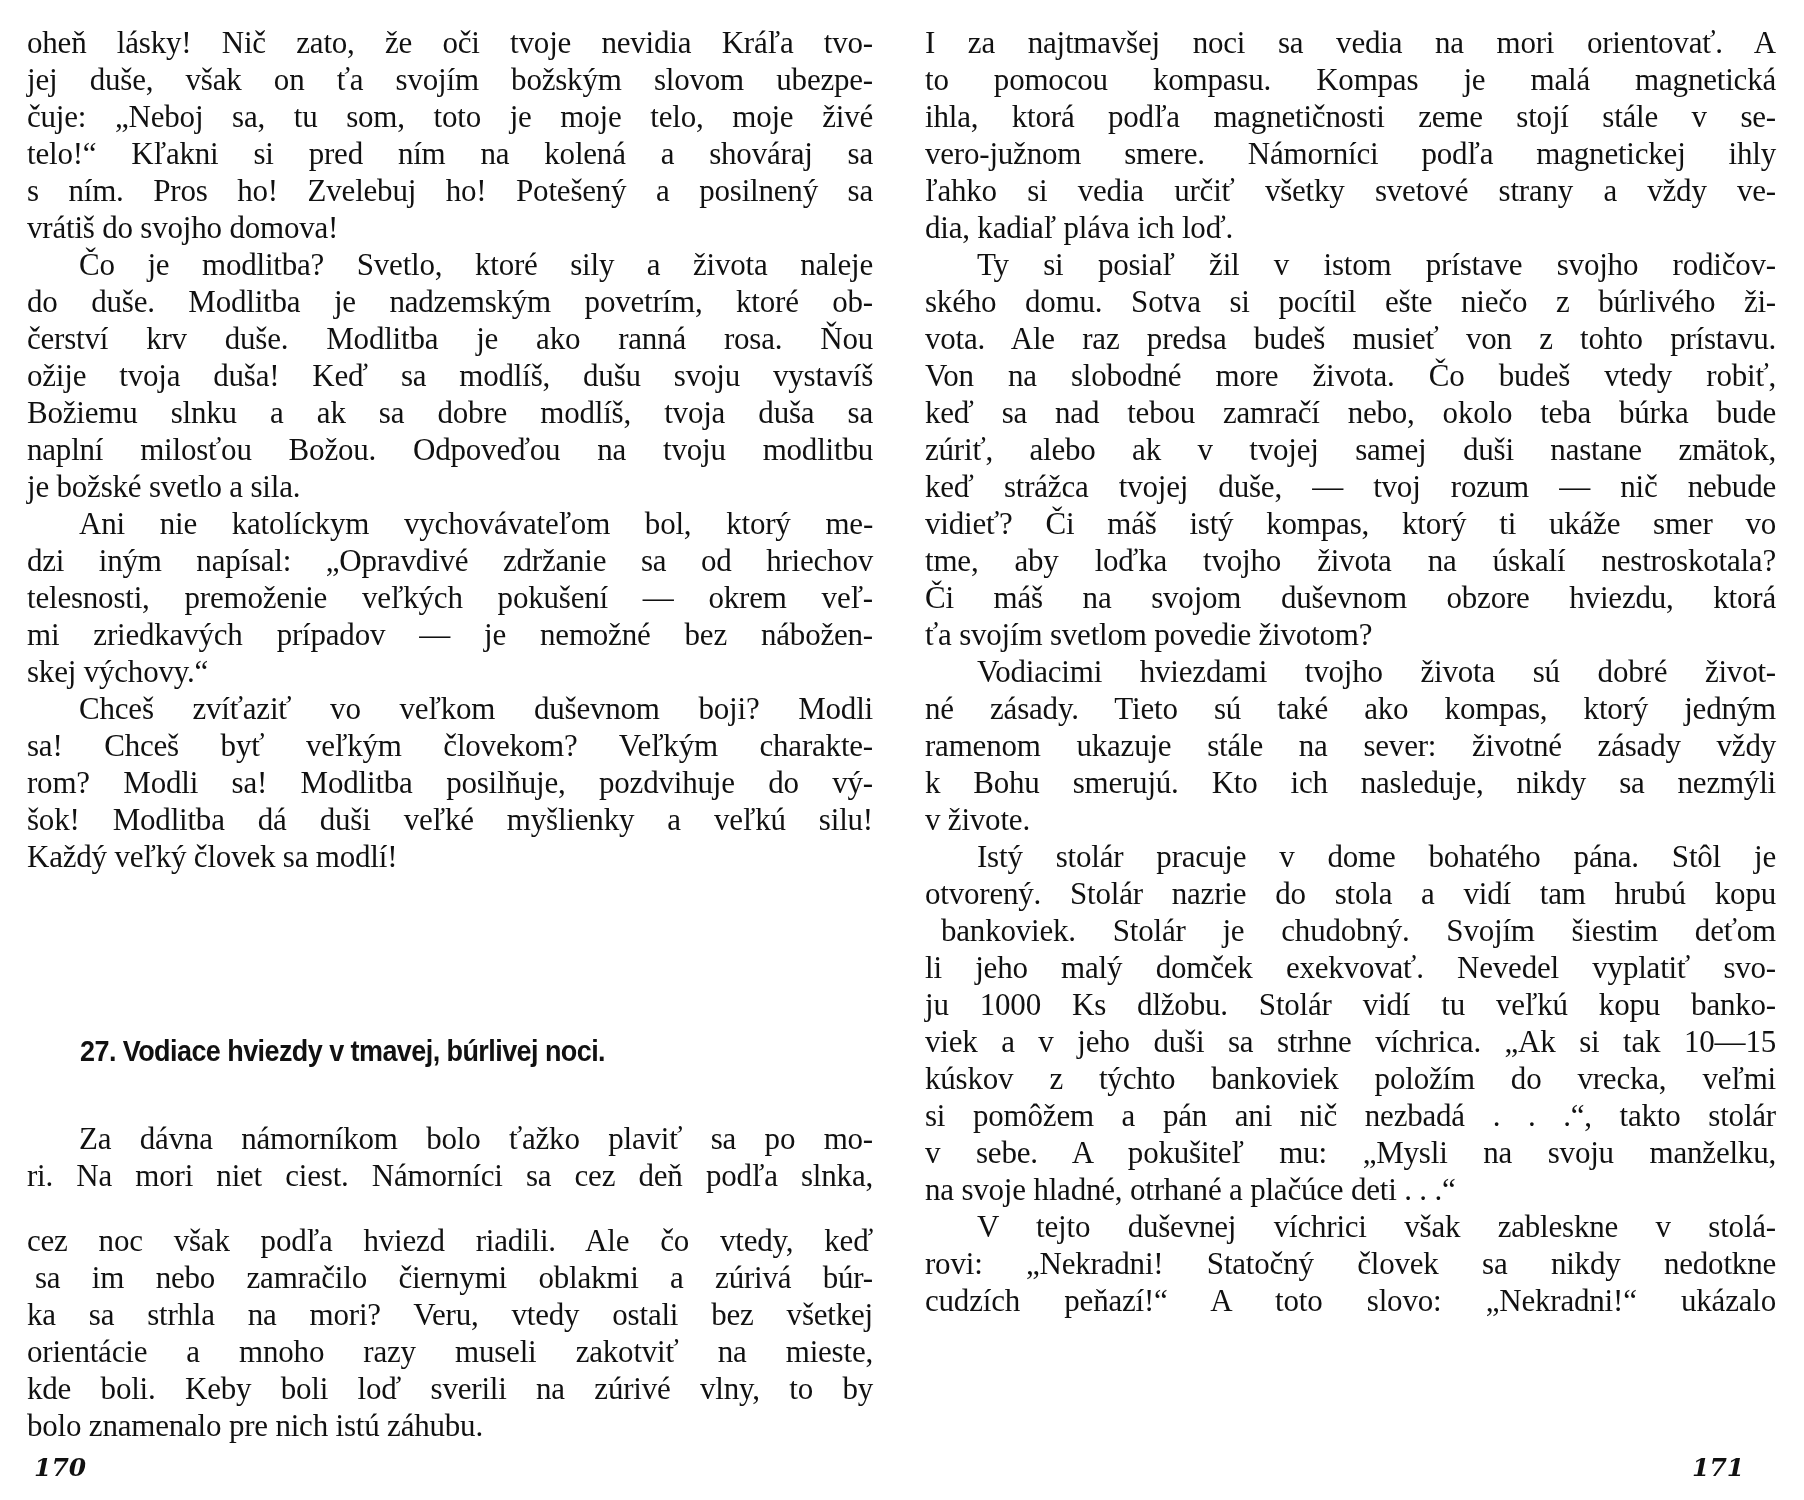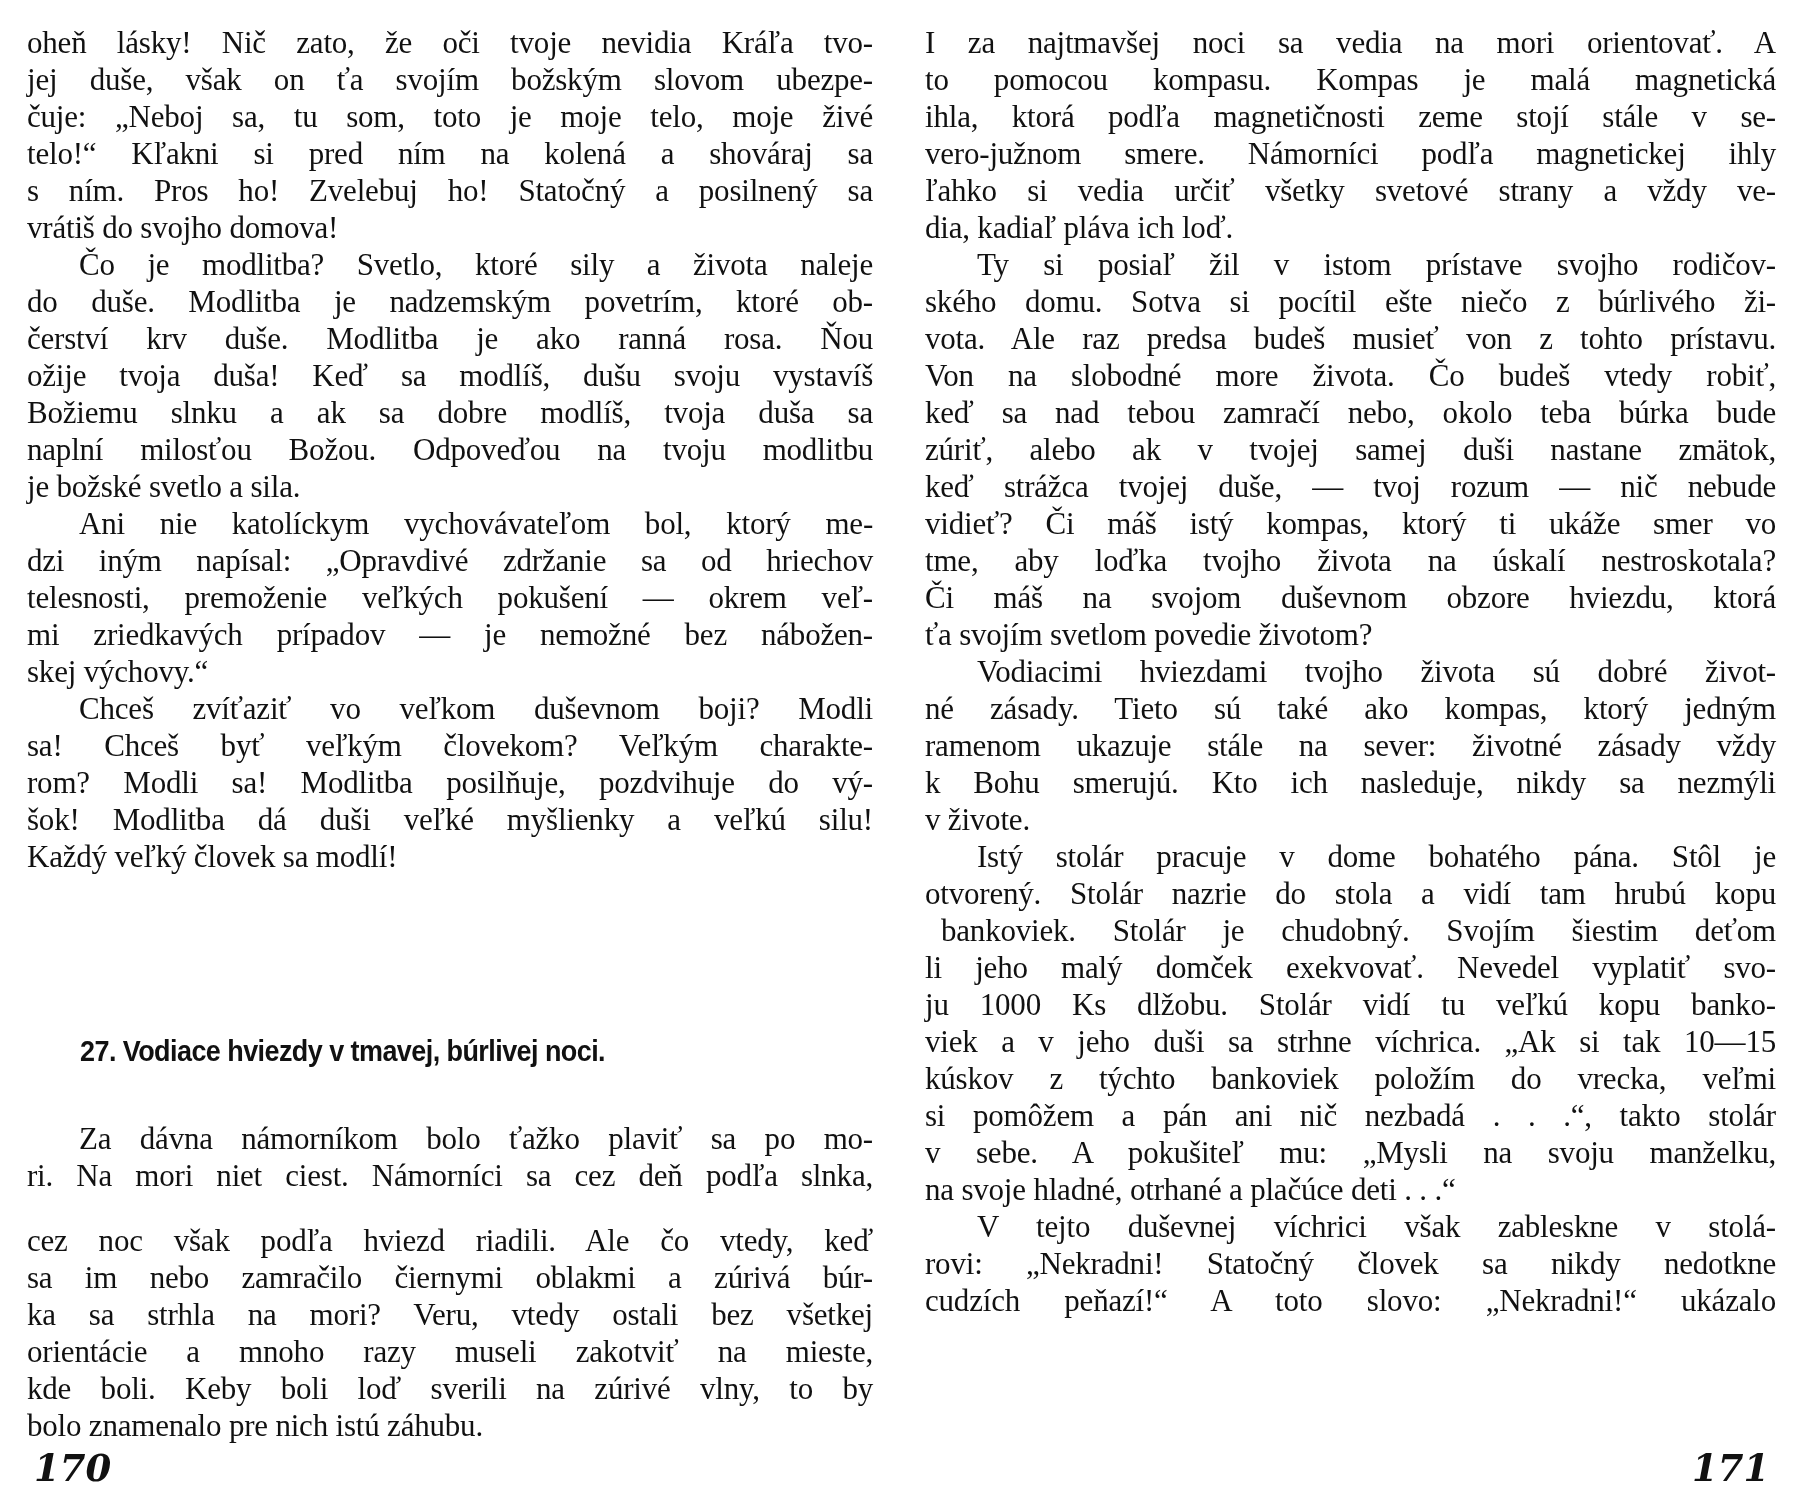--- a/index.html
+++ b/index.html
@@ -24,34 +24,34 @@
     position:absolute; left:80px; top:1033px; width:700px;
     font-family: "Liberation Sans", "DejaVu Sans", sans-serif;
     font-weight: bold; font-size: 29px; line-height: 37px;
     letter-spacing: -0.6px; transform: scaleX(0.93); transform-origin:left top;
     white-space: nowrap;
   }
   .col-left2 { position:absolute; left:27px; top:1120px; width:846px; }
   .pagenum {
     position:absolute; top:1450px;
     font-family: "DejaVu Serif", serif; font-style: italic; font-weight: bold;
-    font-size: 37px; line-height: 36px;
+    font-size: 25px; line-height: 36px;
   }
   .pn-left { left:34px; }
   .pn-right { left:1692px; }
 </style>
 </head>
 <body>
 
 <div class="col col-left" id="left-top">
     <div class="line" style="white-space: nowrap;">oheň lásky! Nič zato, že oči tvoje nevidia Kráľa tvo-</div>
     <div class="line" style="white-space: nowrap;">jej duše, však on ťa svojím božským slovom ubezpe-</div>
     <div class="line" style="white-space: nowrap;">čuje: „Neboj sa, tu som, toto je moje telo, moje živé</div>
     <div class="line" style="white-space: nowrap;">telo!“ Kľakni si pred ním na kolená a shováraj sa</div>
-    <div class="line" style="white-space: nowrap;">s ním. Pros ho! Zvelebuj ho! Statočný a posilnený sa</div>
+    <div class="line" style="white-space: nowrap;">s ním. Pros ho! Zvelebuj ho! Potešený a posilnený sa</div>
     <div class="line last" style="white-space: nowrap;">vrátiš do svojho domova!</div>
     <div class="line indent" style="white-space: nowrap;">Čo je modlitba? Svetlo, ktoré sily a života naleje</div>
     <div class="line" style="white-space: nowrap;">do duše. Modlitba je nadzemským povetrím, ktoré ob-</div>
     <div class="line" style="white-space: nowrap;">čerství krv duše. Modlitba je ako ranná rosa. Ňou</div>
     <div class="line" style="white-space: nowrap;">ožije tvoja duša! Keď sa modlíš, dušu svoju vystavíš</div>
     <div class="line" style="white-space: nowrap;">Božiemu slnku a ak sa dobre modlíš, tvoja duša sa</div>
     <div class="line" style="white-space: nowrap;">naplní milosťou Božou. Odpoveďou na tvoju modlitbu</div>
     <div class="line last" style="white-space: nowrap;">je božské svetlo a sila.</div>
     <div class="line indent" style="white-space: nowrap;">Ani nie katolíckym vychovávateľom bol, ktorý me-</div>
     <div class="line" style="white-space: nowrap;">dzi iným napísal: „Opravdivé zdržanie sa od hriechov</div>
@@ -62,21 +62,21 @@
     <div class="line" style="white-space: nowrap;">sa! Chceš byť veľkým človekom? Veľkým charakte-</div>
     <div class="line" style="white-space: nowrap;">rom? Modli sa! Modlitba posilňuje, pozdvihuje do vý-</div>
     <div class="line" style="white-space: nowrap;">šok! Modlitba dá duši veľké myšlienky a veľkú silu!</div>
     <div class="line last" style="white-space: nowrap;">Každý veľký človek sa modlí!</div>
   </div>
 <div class="heading">27. Vodiace hviezdy v tmavej, búrlivej noci.</div>
 <div class="col-left2" id="left-bottom">
     <div class="line indent" style="white-space: nowrap;">Za dávna námorníkom bolo ťažko plaviť sa po mo-</div>
     <div class="line" style="white-space: nowrap;">ri. Na mori niet ciest. Námorníci sa cez deň podľa slnka,</div>
     <div class="line" style="white-space: nowrap; margin-top: 28px;">cez noc však podľa hviezd riadili. Ale čo vtedy, keď</div>
-    <div class="line" style="white-space: nowrap;">sa im nebo zamračilo čiernymi oblakmi a zúrivá búr-</div>
+    <div class="line" style="white-space: nowrap; margin-left: 8px;">sa im nebo zamračilo čiernymi oblakmi a zúrivá búr-</div>
     <div class="line" style="white-space: nowrap;">ka sa strhla na mori? Veru, vtedy ostali bez všetkej</div>
     <div class="line" style="white-space: nowrap;">orientácie a mnoho razy museli zakotviť na mieste,</div>
     <div class="line" style="white-space: nowrap;">kde boli. Keby boli loď sverili na zúrivé vlny, to by</div>
     <div class="line last" style="white-space: nowrap;">bolo znamenalo pre nich istú záhubu.</div>
   </div>
 <div class="col col-right" id="right-col">
     <div class="line" style="white-space: nowrap;">I za najtmavšej noci sa vedia na mori orientovať. A</div>
     <div class="line" style="white-space: nowrap;">to pomocou kompasu. Kompas je malá magnetická</div>
     <div class="line" style="white-space: nowrap;">ihla, ktorá podľa magnetičnosti zeme stojí stále v se-</div>
     <div class="line" style="white-space: nowrap;">vero-južnom smere. Námorníci podľa magnetickej ihly</div>

